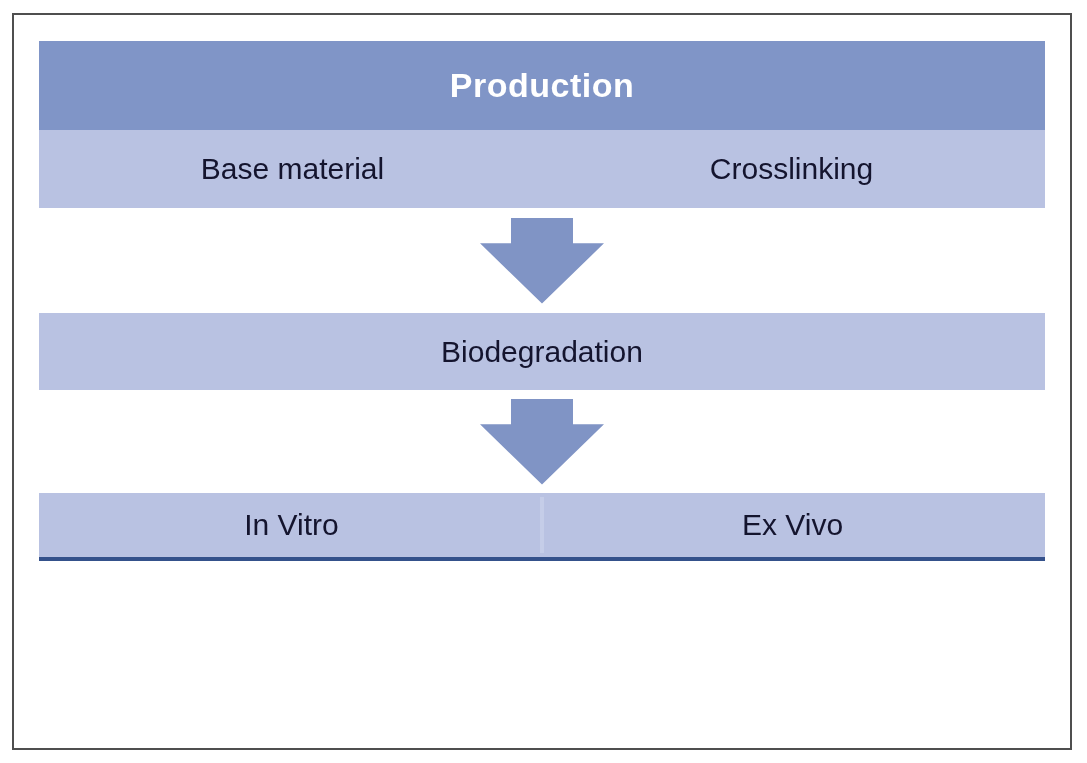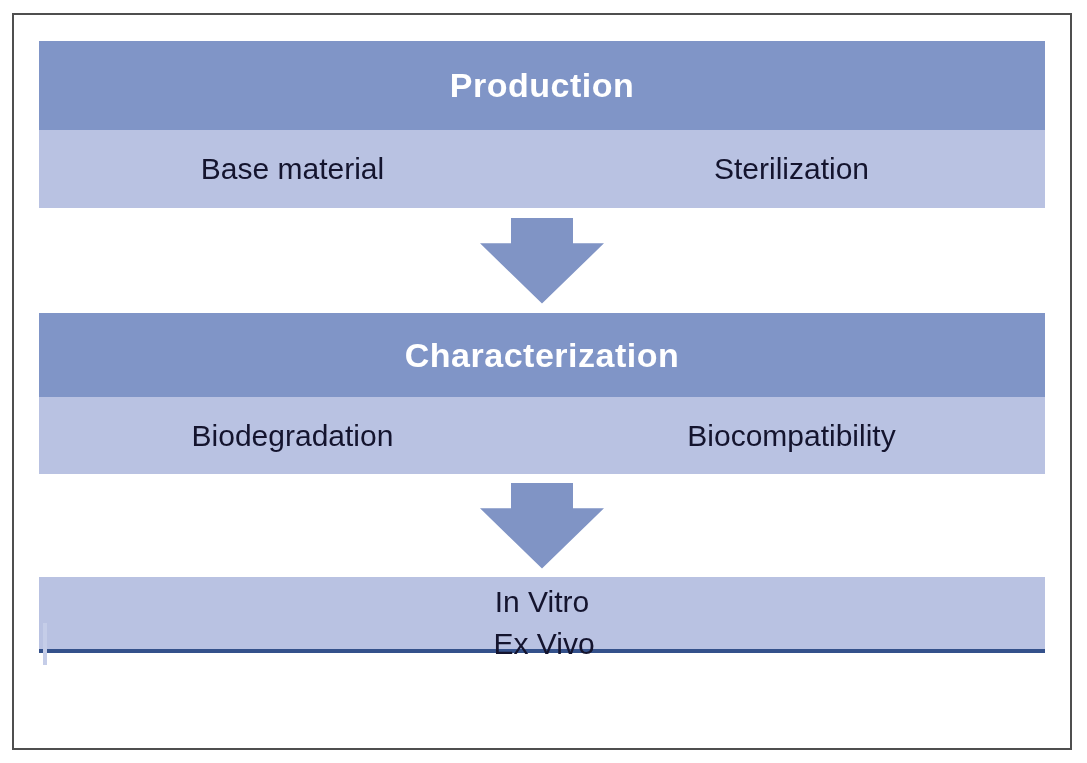--- a/index.html
+++ b/index.html
@@ -47,21 +47,21 @@
   .h-assessment     { height: 80px; }
   .item-row {
     width: 100%;
     display: flex;
     background: var(--row-light);
     color: var(--row-text);
     font-size: 30px;
   }
   .r1 { height: 78px; }
   .r2 { height: 77px; }
-  .r3 { height: 76px; border-bottom: 4px solid var(--header-navy); flex-direction: column; }
+  .r3 { height: 68px; border-bottom: 4px solid var(--header-navy); }
   .cell {
     flex: 1 1 0;
     display: flex;
     align-items: center;
     justify-content: center;
     white-space: nowrap;
   }
   .r3 .cell + .cell { border-left: 4px solid var(--divider); }
   .arrow-gap {
     width: 100%;
@@ -82,33 +82,31 @@
 </head>
 <body>
 
 <div class="frame">
   <div class="content">
 
     <div class="section">
       <div class="section-header hdr-medium h-production">Production</div>
       <div class="item-row r1">
         <div class="cell">Base material</div>
-        <div class="cell">Sterilization</div>
+        <div class="cell">Crosslinking</div>
       </div>
     </div>
 
     <div class="arrow-gap g1">
       <div class="down-arrow"></div>
     </div>
 
     <div class="section">
-      <div class="section-header hdr-medium h-characterize">Characterization</div>
       <div class="item-row r2">
         <div class="cell">Biodegradation</div>
-        <div class="cell">Biocompatibility</div>
       </div>
     </div>
 
     <div class="arrow-gap g2">
       <div class="down-arrow"></div>
     </div>
 
     <div class="section">
       <div class="item-row r3">
         <div class="cell">In Vitro</div>

